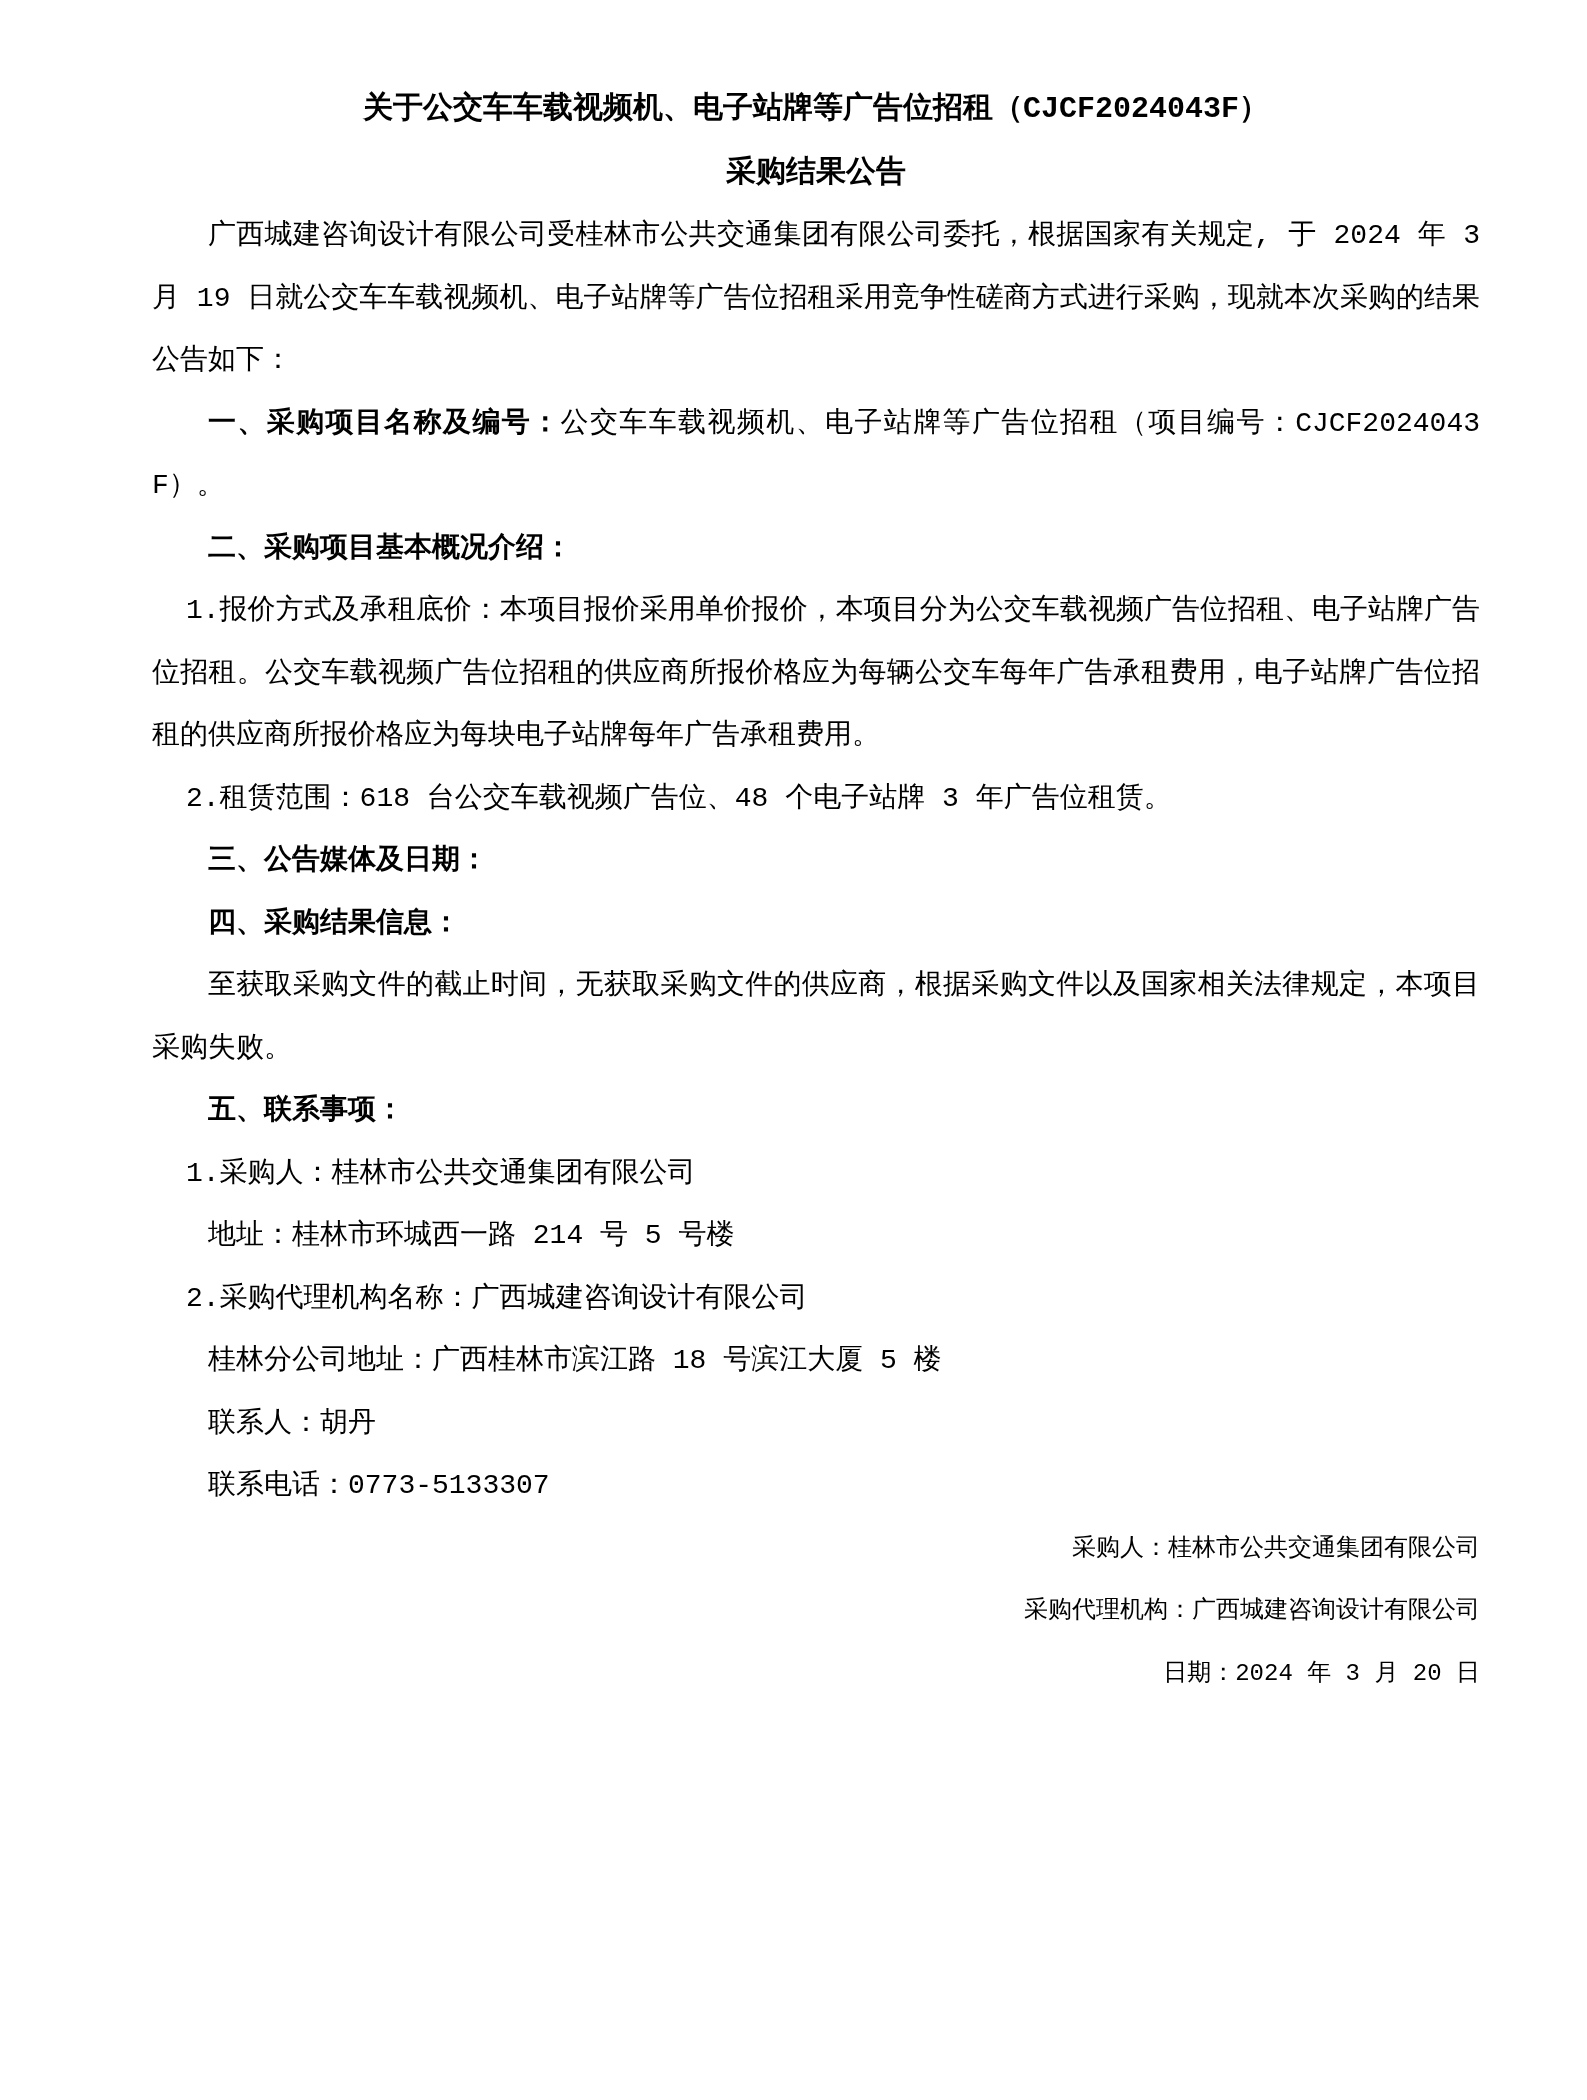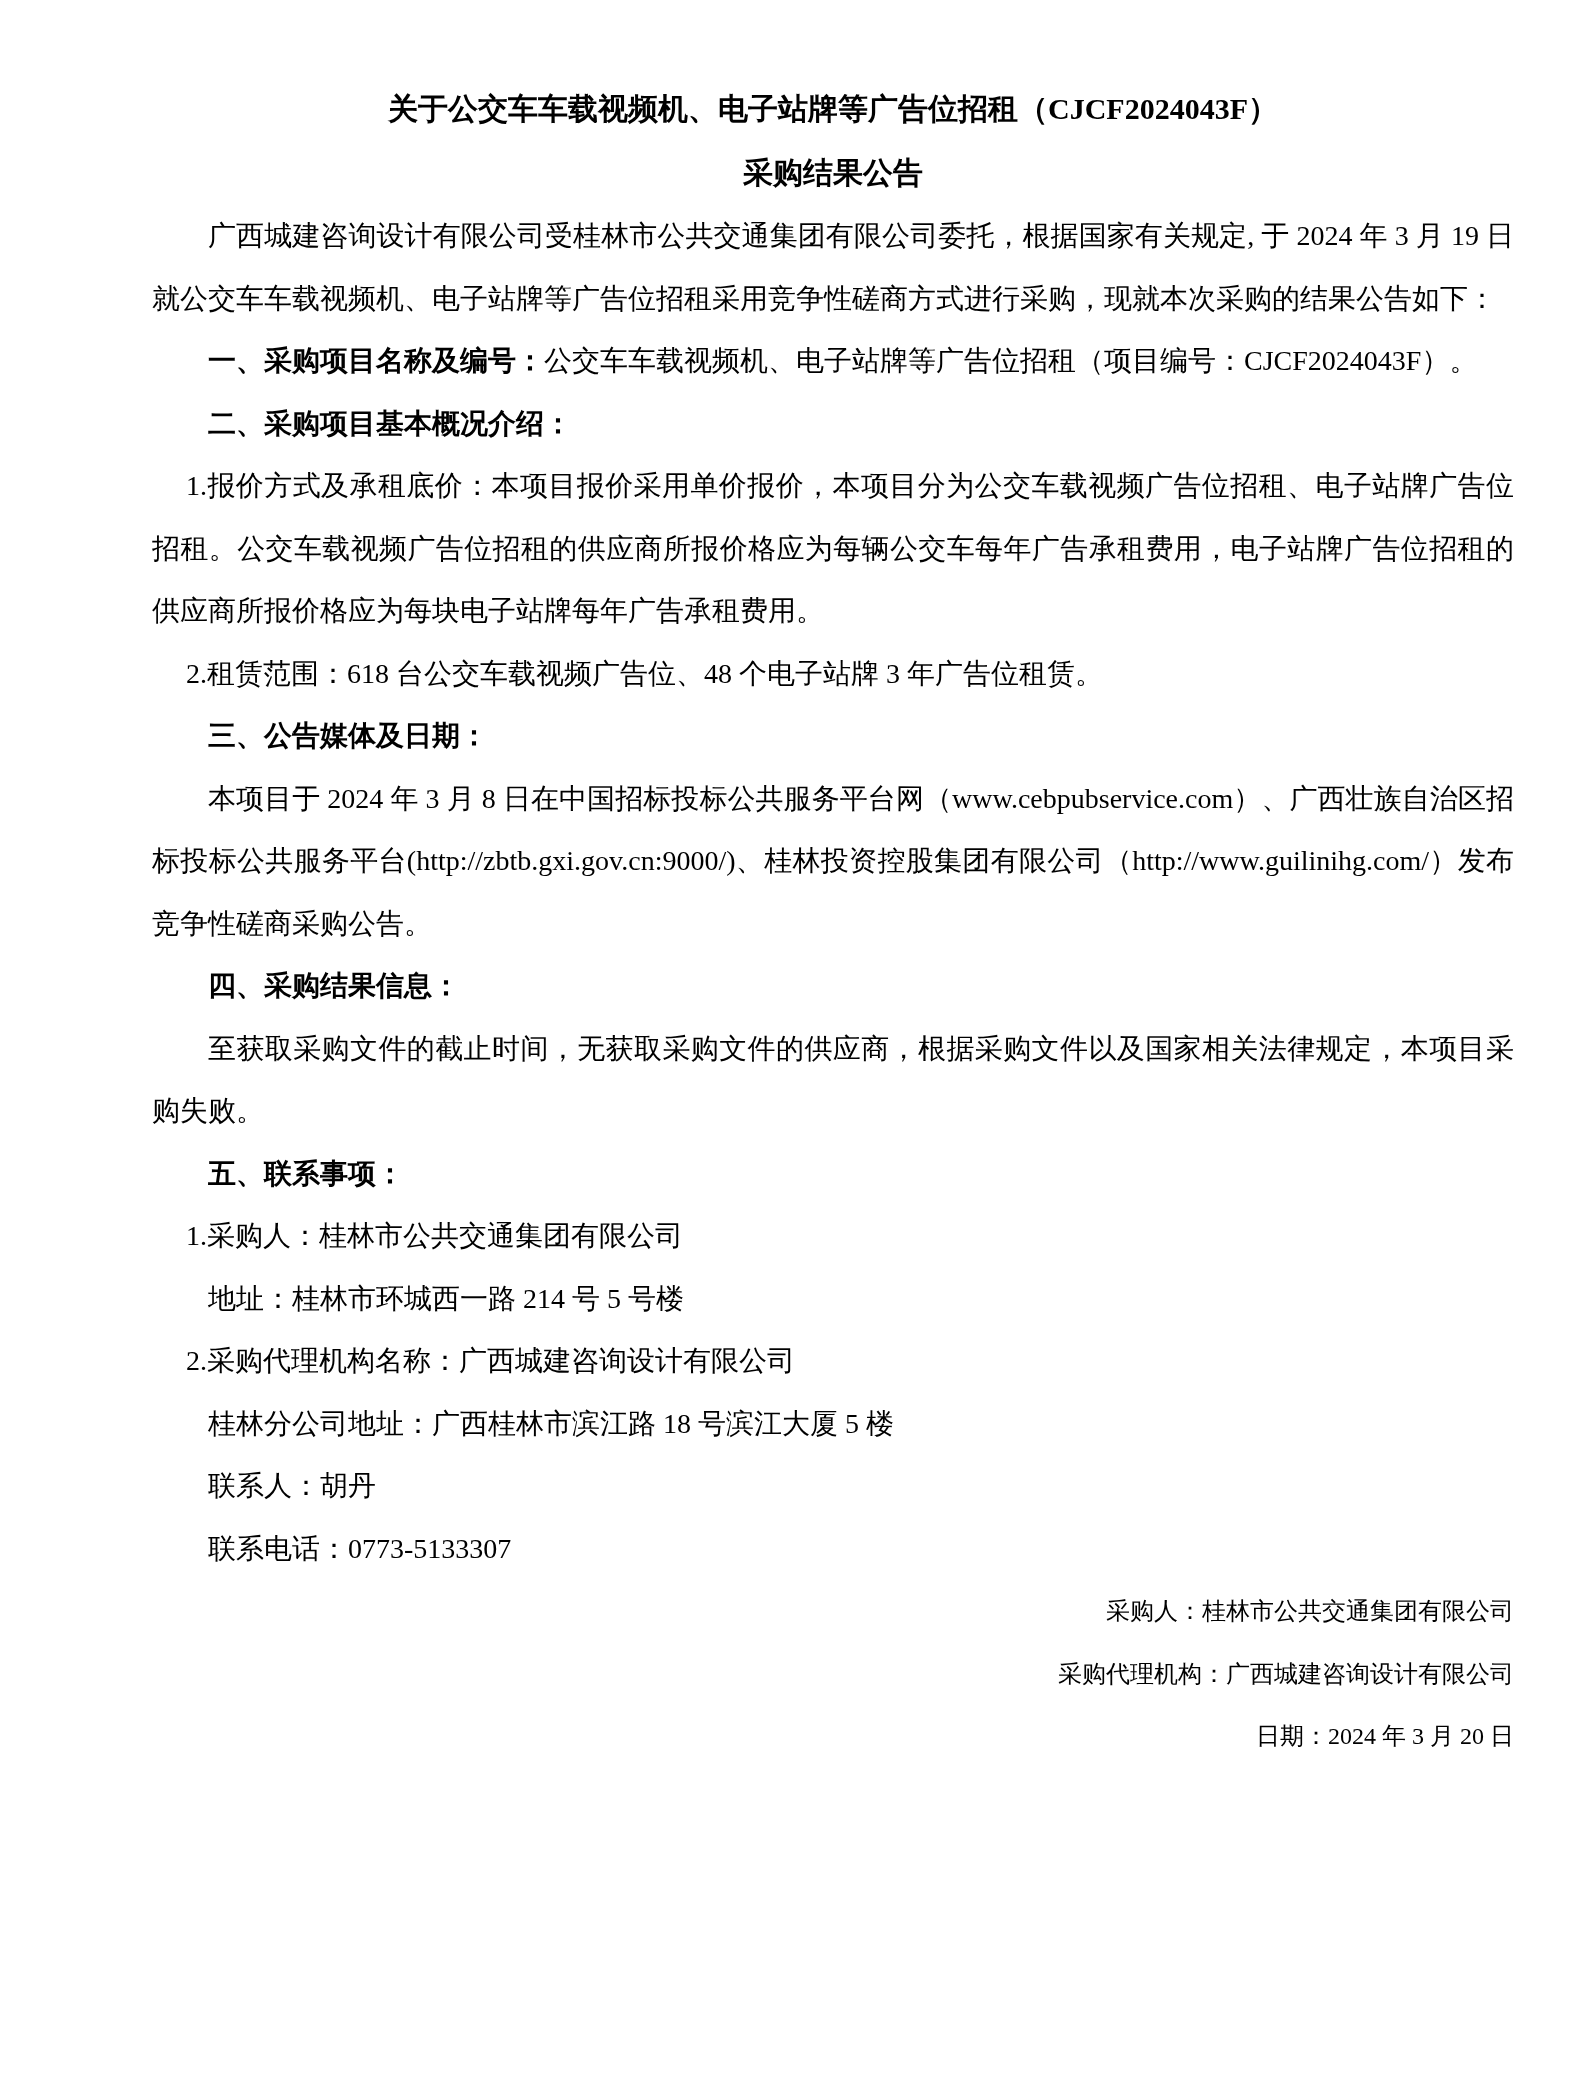--- a/index.html
+++ b/index.html
@@ -10,22 +10,23 @@
   body {
     width: 1587px;
     height: 2100px;
     font-family: "Liberation Serif", "DejaVu Serif", serif;
     color: #000000;
   }
   .page {
     box-sizing: border-box;
     width: 1587px;
     height: 2100px;
-    padding: 77px 73px 0 152px;
+    padding: 77px 107px 0 152px;
     background: #ffffff;
+    font-family: Liberation Mono, monospace;
   }
   .doc-title {
     font-size: 30px;
     font-weight: bold;
     text-align: center;
     line-height: 64px;
     margin: 0;
   }
   p.body-line {
     font-size: 28px;
@@ -63,21 +64,20 @@
   <p class="body-line indent"><span class="bold-lead">一、采购项目名称及编号：</span><span>公交车车载视频机、电子站牌等广告位招租（项目编号：CJCF2024043F）。</span></p>
 
   <p class="body-line indent bold-lead">二、采购项目基本概况介绍：</p>
 
   <p class="body-line indent-num">1.报价方式及承租底价：本项目报价采用单价报价，本项目分为公交车载视频广告位招租、电子站牌广告位招租。公交车载视频广告位招租的供应商所报价格应为每辆公交车每年广告承租费用，电子站牌广告位招租的供应商所报价格应为每块电子站牌每年广告承租费用。</p>
 
   <p class="body-line indent-num">2.租赁范围：618 台公交车载视频广告位、48 个电子站牌 3 年广告位租赁。</p>
 
   <p class="body-line indent bold-lead">三、公告媒体及日期：</p>
 
-  <p class="body-line indent">本项目于 2024 年 3 月 8 日在中国招标投标公共服务平台网（www.cebpubservice.com）、广西壮族自治区招标投标公共服务平台(http://zbtb.gxi.gov.cn:9000/)、桂林投资控股集团有限公司（http://www.guilinihg.com/）发布竞争性磋商采购公告。</p>
 
   <p class="body-line indent bold-lead">四、采购结果信息：</p>
 
   <p class="body-line indent">至获取采购文件的截止时间，无获取采购文件的供应商，根据采购文件以及国家相关法律规定，本项目采购失败。</p>
 
   <p class="body-line indent bold-lead">五、联系事项：</p>
 
   <p class="body-line indent-num">1.采购人：桂林市公共交通集团有限公司</p>
   <p class="body-line indent">地址：桂林市环城西一路 214 号 5 号楼</p>
   <p class="body-line indent-num">2.采购代理机构名称：广西城建咨询设计有限公司</p>

